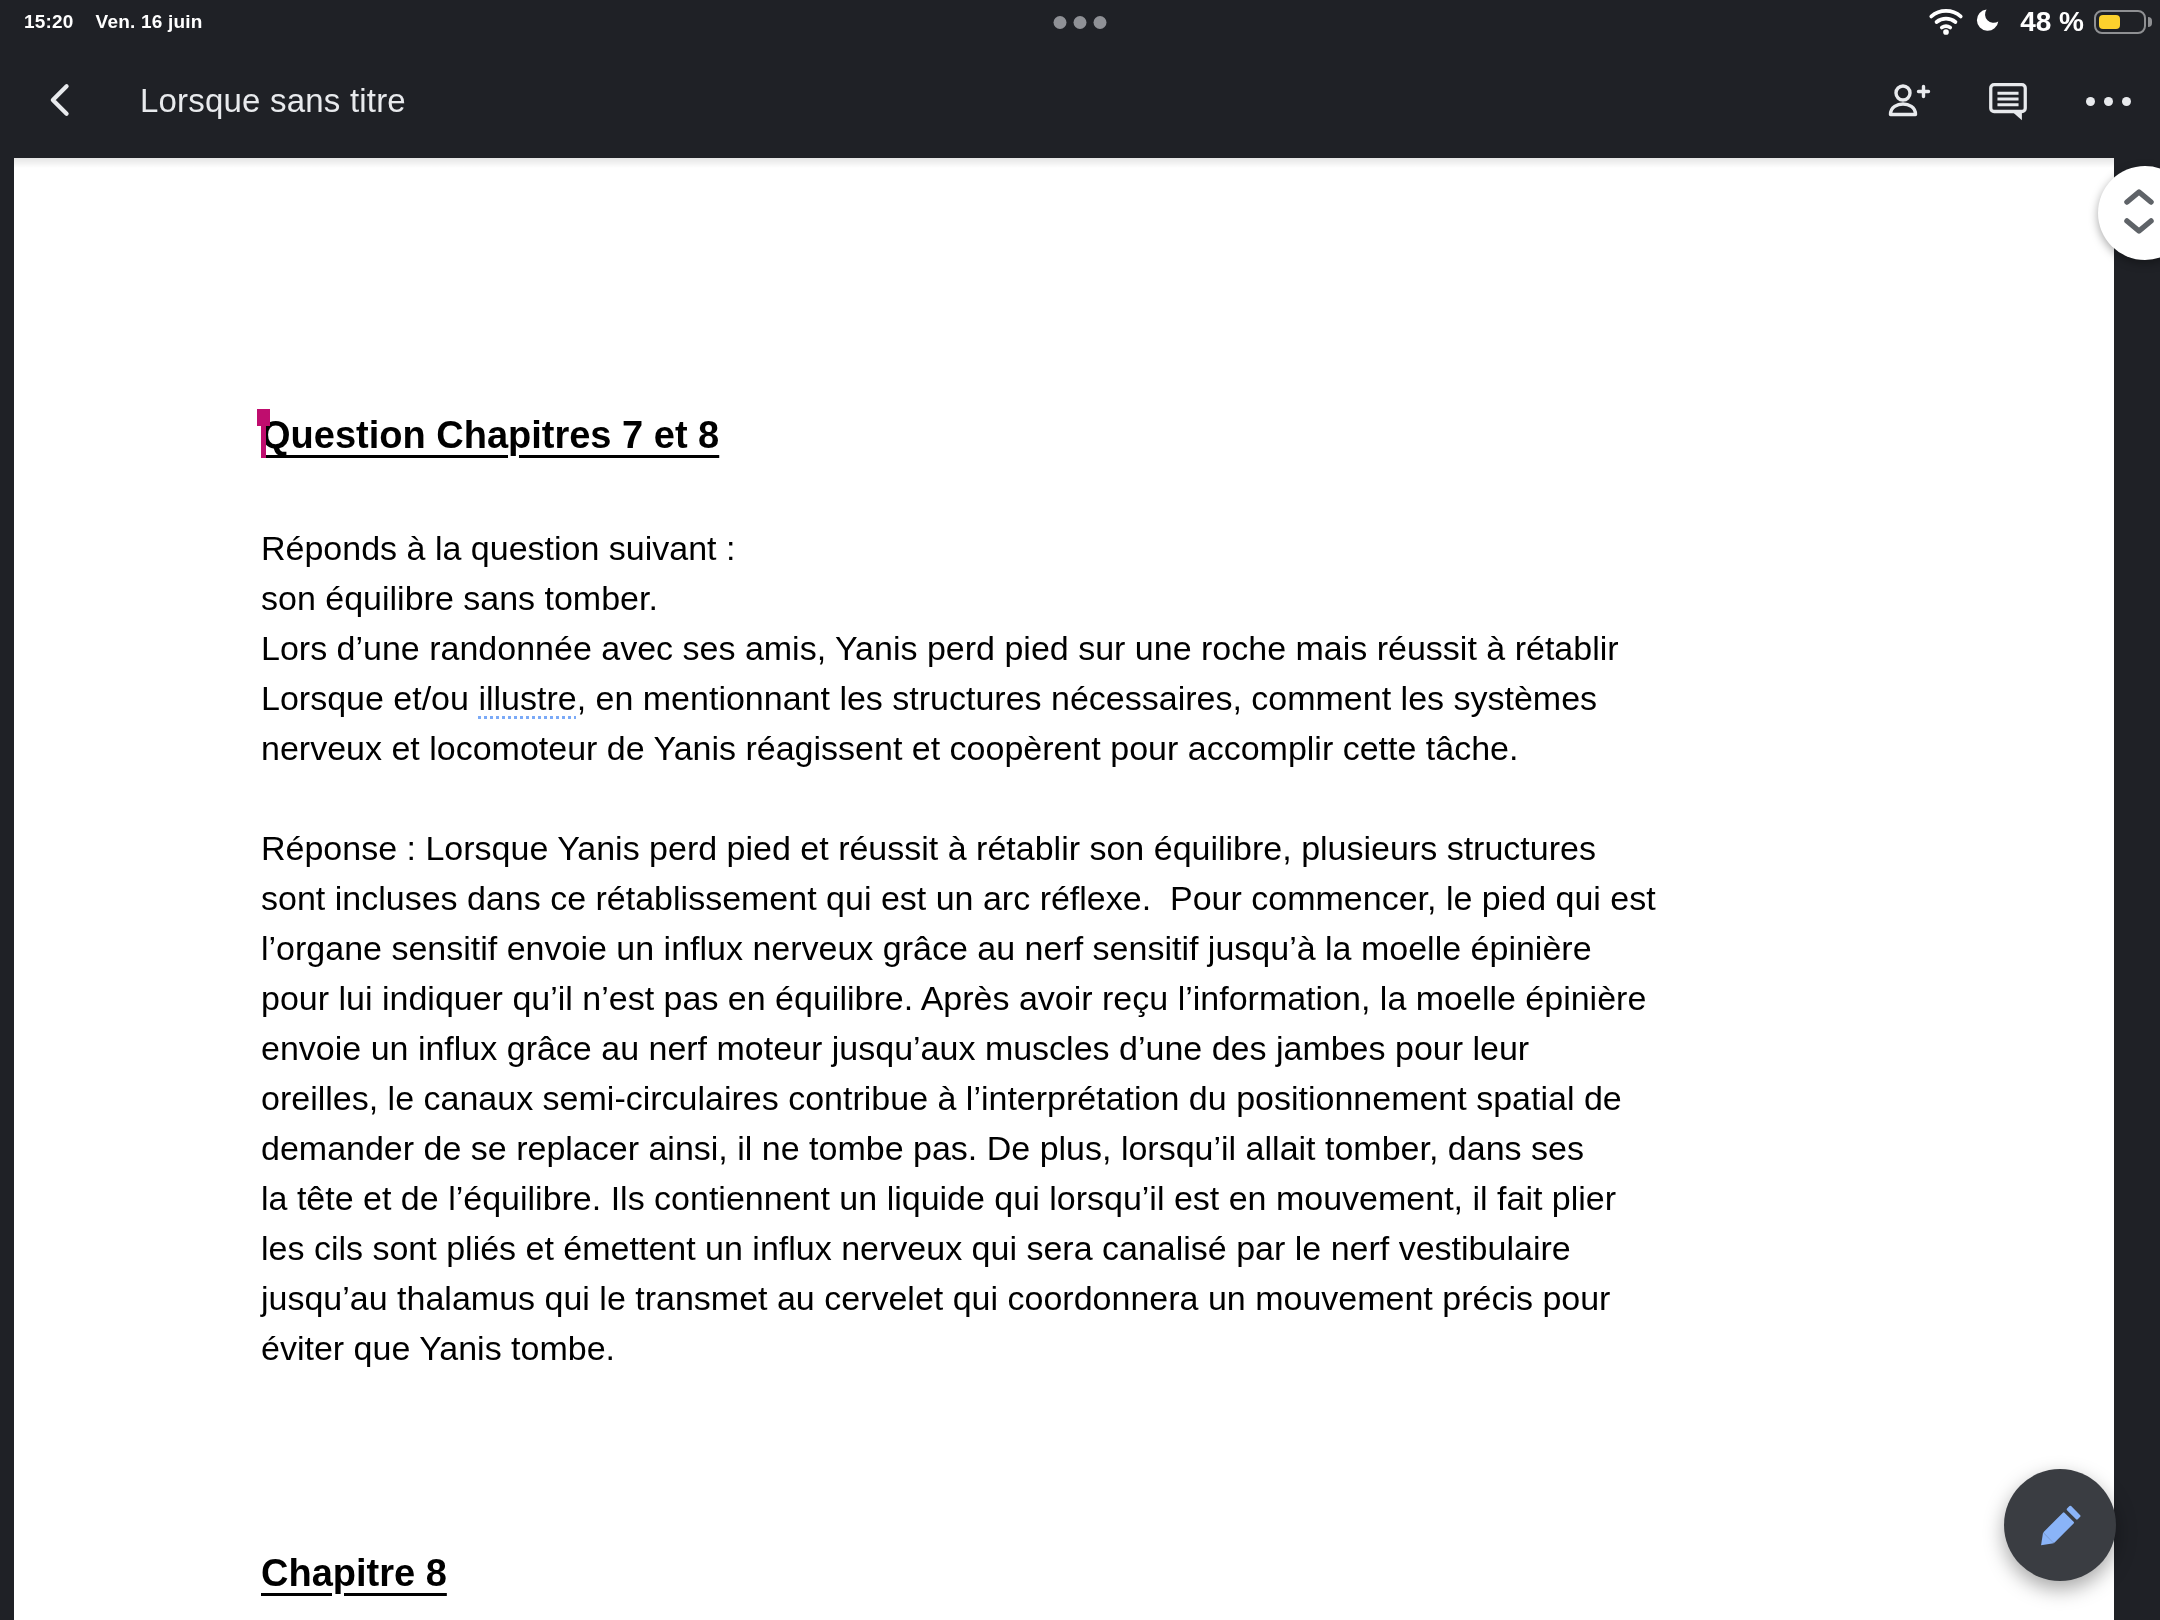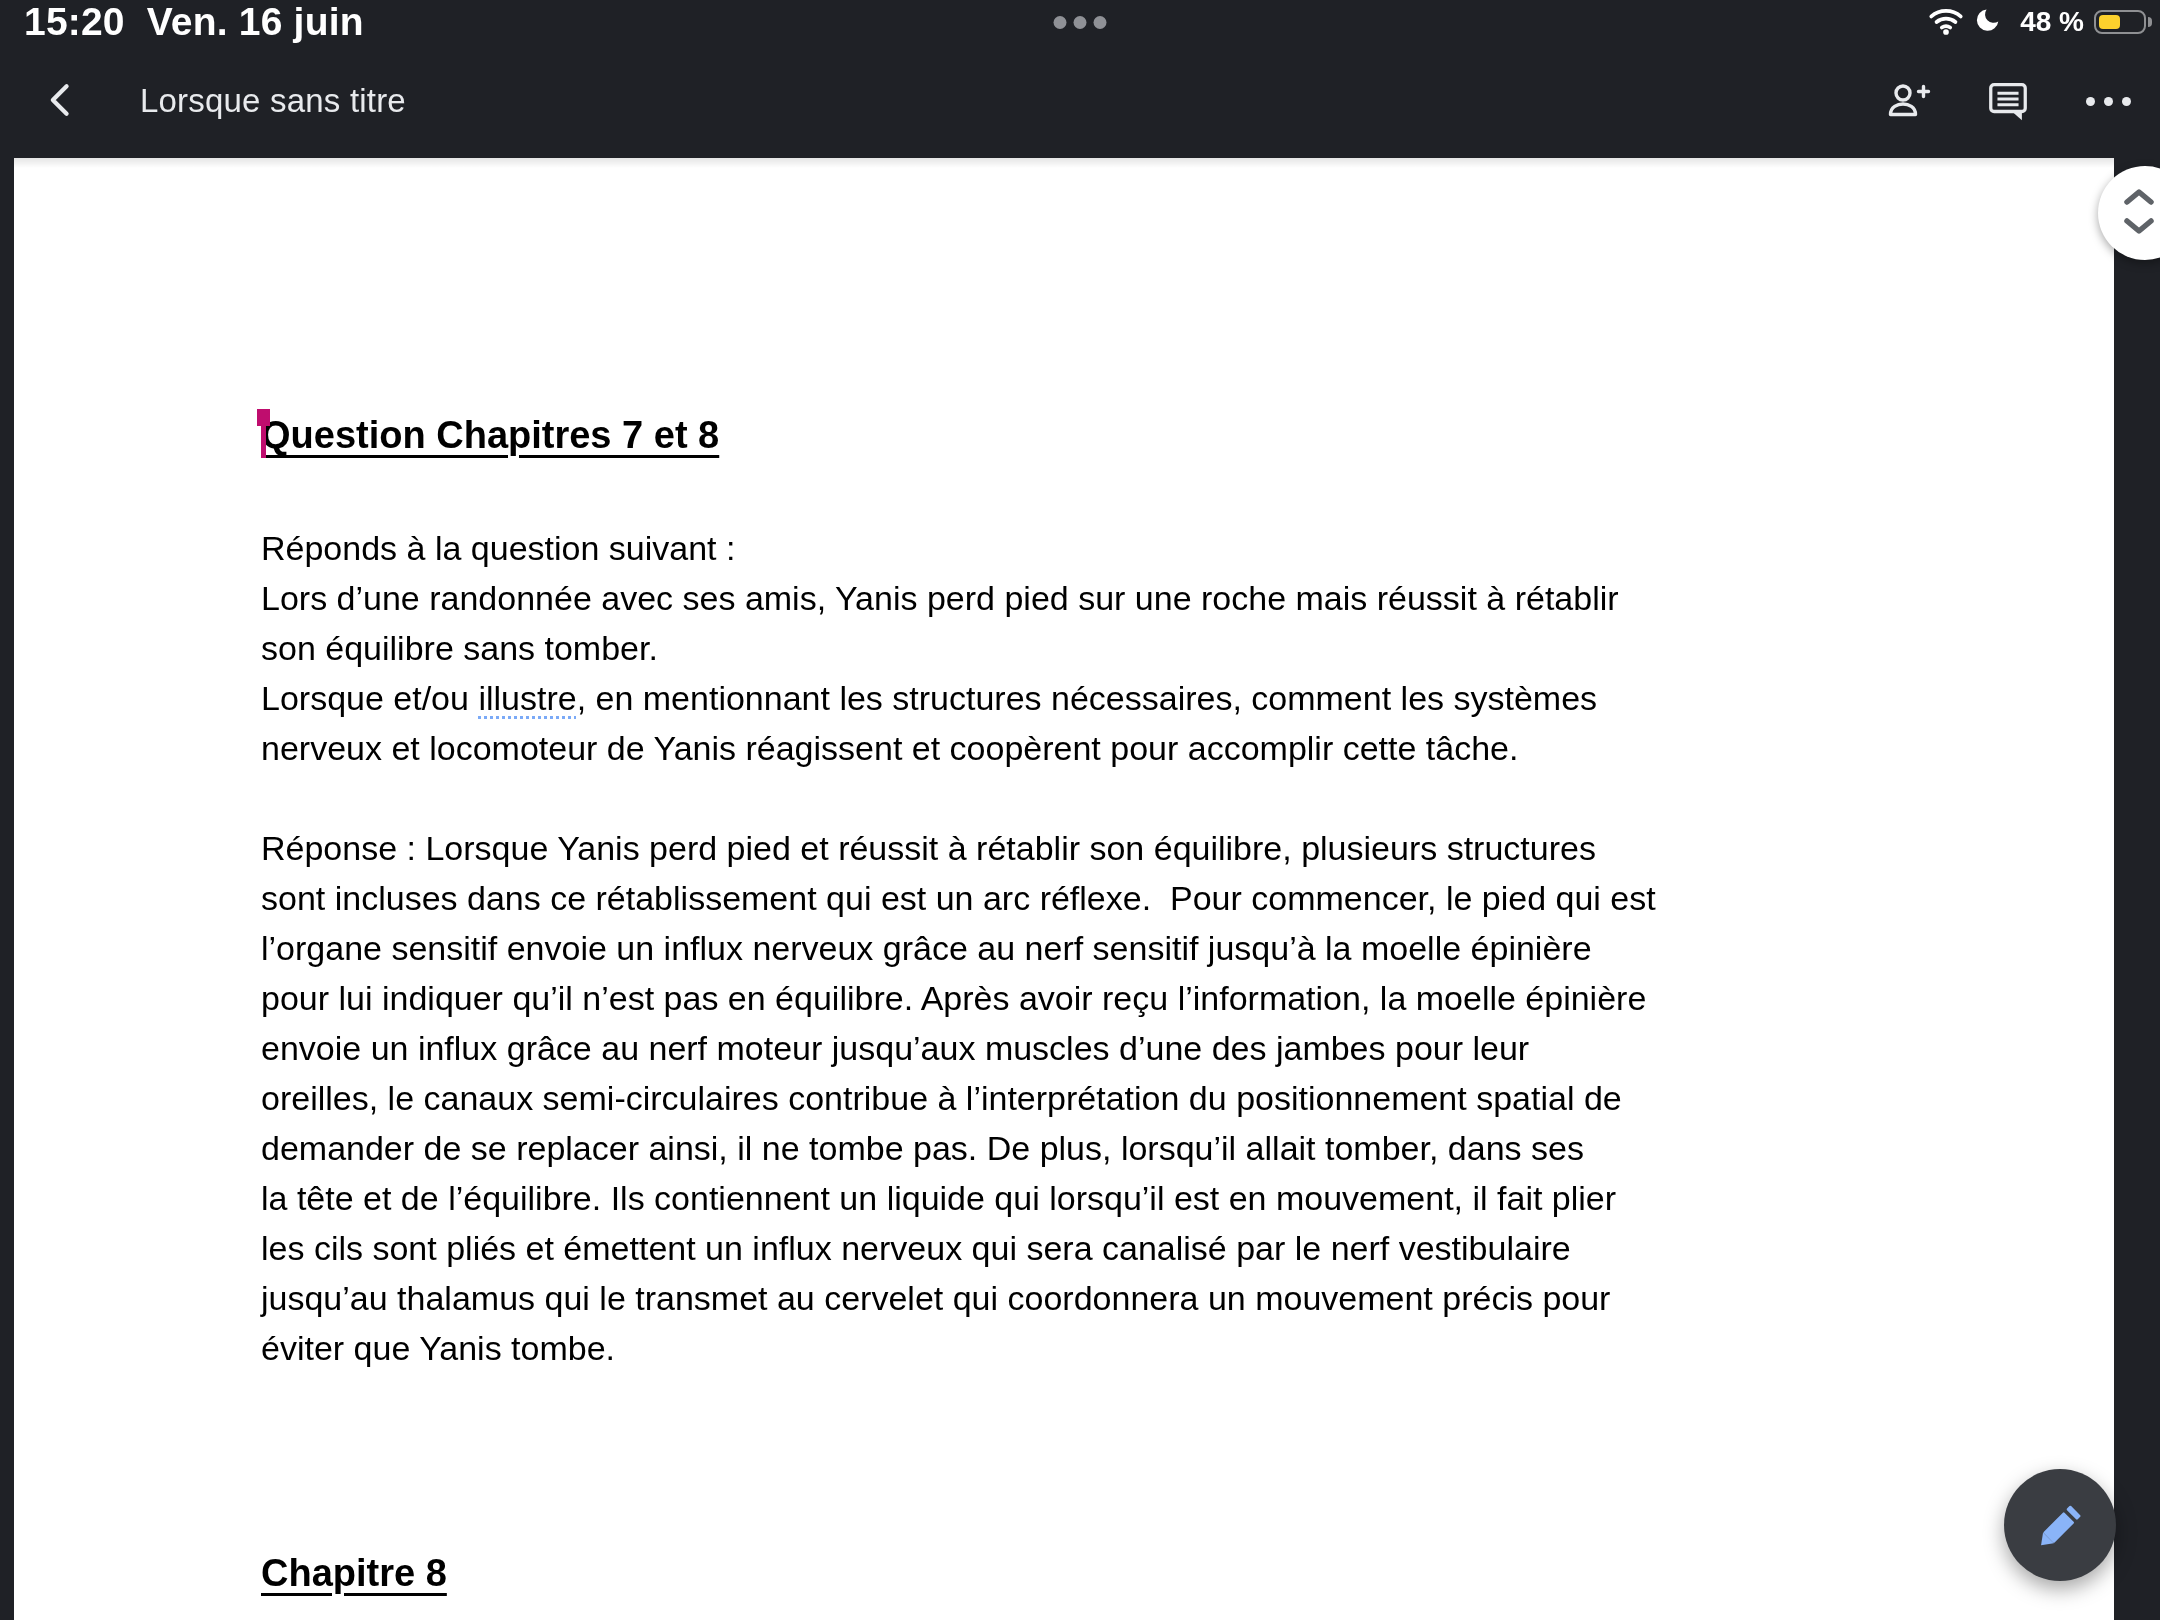--- a/index.html
+++ b/index.html
@@ -2,21 +2,21 @@
 <html><head>
 <meta charset="utf-8">
 <style>
   * { margin:0; padding:0; box-sizing:border-box; }
   html,body { width:2160px; height:1620px; overflow:hidden; }
   body { background:#1f2126; font-family:"Liberation Sans", sans-serif; position:relative; }
 
   
   .status-bar { position:absolute; left:0; top:0; width:2160px; height:44px; color:#fff; }
   .sb-left { position:absolute; left:24px; top:0; height:44px; display:flex; align-items:center; gap:22px;
-             font-size:39px; font-weight:bold; letter-spacing:.2px; }
+             font-size:19px; font-weight:bold; letter-spacing:.2px; }
   .sb-center { position:absolute; left:50%; top:0; transform:translateX(-50%); height:44px;
                display:flex; align-items:center; gap:7px; }
   .sb-center i { width:13px; height:13px; border-radius:50%; background:#8f9196; display:block; }
   .sb-right { position:absolute; right:8px; top:0; height:44px; display:flex; align-items:center; gap:10px; }
   .sb-right .pct { font-size:28px; font-weight:bold; color:#fff; margin-left:8px; }
   .batt-wrap { display:flex; align-items:center; }
   .batt { width:52px; height:24px; border:2.5px solid rgba(255,255,255,.5); border-radius:8px; position:relative; }
   .batt-fill { position:absolute; left:3px; top:3px; bottom:3px; width:22px; border-radius:4px; }
   .batt-cap { width:4px; height:10px; background:rgba(255,255,255,.5); border-radius:0 4px 4px 0; margin-left:2px; }
 
@@ -134,22 +134,22 @@
     </div>
   </div>
 
   <div class="page">
     <div class="doc" id="doc-content">
         <div class="doc-heading"><span class="caret">
             <i class="caret-knob"></i>
           </span><span class="hd-text">Question Chapitres 7 et 8</span></div>
         <div class="doc-para">
           <div class="line">Réponds à la question suivant :</div>
+          <div class="line">son équilibre sans tomber.</div>
           <div class="line">Lors d’une randonnée avec ses amis, Yanis perd pied sur une roche mais réussit à rétablir</div>
-          <div class="line">son équilibre sans tomber.</div>
           <div class="line"><span>Lorsque et/ou </span><span class="spell-underline">illustre</span><span>, en mentionnant les structures nécessaires, comment les systèmes</span></div>
           <div class="line">nerveux et locomoteur de Yanis réagissent et coopèrent pour accomplir cette tâche.</div>
         </div>
         <div class="doc-para">
           <div class="line">Réponse : Lorsque Yanis perd pied et réussit à rétablir son équilibre, plusieurs structures</div>
           <div class="line">sont incluses dans ce rétablissement qui est un arc réflexe.  Pour commencer, le pied qui est</div>
           <div class="line">l’organe sensitif envoie un influx nerveux grâce au nerf sensitif jusqu’à la moelle épinière</div>
           <div class="line">pour lui indiquer qu’il n’est pas en équilibre. Après avoir reçu l’information, la moelle épinière</div>
           <div class="line">envoie un influx grâce au nerf moteur jusqu’aux muscles d’une des jambes pour leur</div>
           <div class="line">oreilles, le canaux semi-circulaires contribue à l’interprétation du positionnement spatial de</div>

